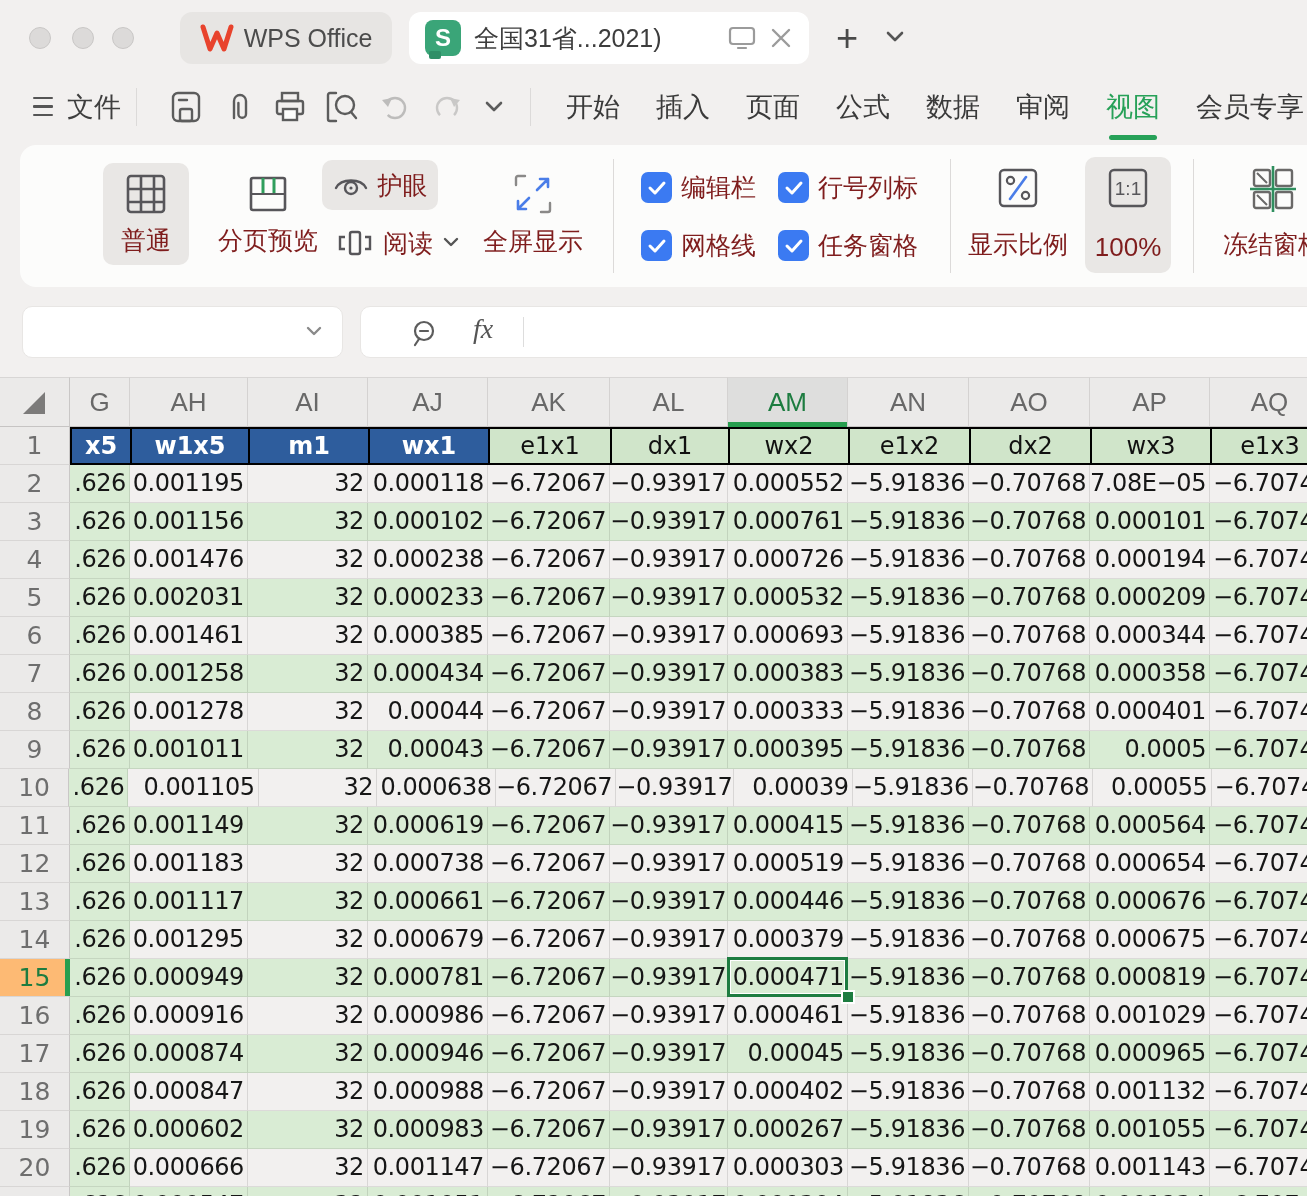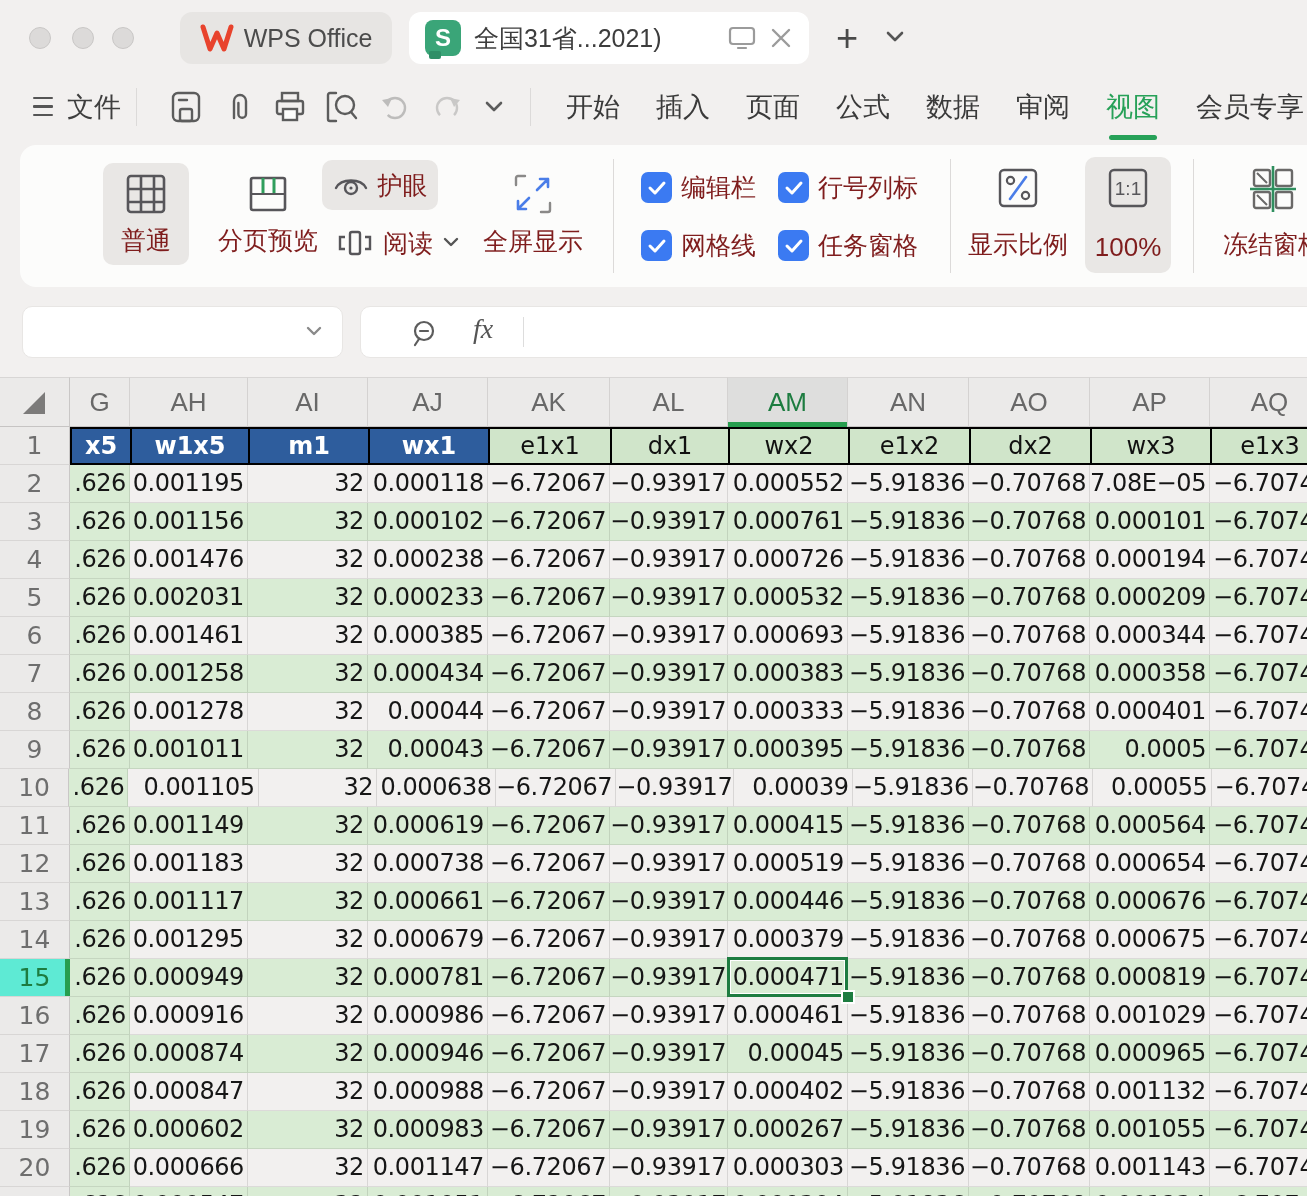--- a/index.html
+++ b/index.html
@@ -52,21 +52,21 @@
 
 #grid { position:absolute; left:0; top:377px; width:1330px; }
 .ghead { display:flex; height:50px; }
 .corner { width:70px; height:50px; background:#ebeae9; border-right:1px solid #c9c7c6; border-bottom:1px solid #c6c4c3; position:relative; border-top:1px solid #d8d6d5;}
 .corner .tri { position:absolute; right:24px; bottom:12px; width:0; height:0; border-left:22px solid transparent; border-bottom:22px solid #7c7b7a; }
 .colhdr { height:50px; background:#ebeae9; border-right:1px solid #d4d2d1; border-bottom:1px solid #c6c4c3; border-top:1px solid #d8d6d5; color:#686868; font-size:26px; display:flex; align-items:center; justify-content:center; position:relative; }
 .colhdr.selected { background:#dededd; color:#1d7c40; }
 .colhdr.selected:after { content:''; position:absolute; left:0; right:0; bottom:-1px; height:5px; background:#279e4f; }
 .grow { display:flex; height:38px; }
 .rowhdr { width:70px; background:#ebeae9; border-right:1px solid #c9c7c6; border-bottom:1px solid #d8d6d5; color:#6e6e6e; font-size:25px; font-family:"DejaVu Sans",sans-serif; display:flex; align-items:center; justify-content:center; position:relative; }
-.rowhdr.selected { background:#5eead4; color:#1d7c40; }
+.rowhdr.selected { background:#fdba74; color:#1d7c40; }
 .rowhdr.selected:after { content:''; position:absolute; right:-1px; top:0; bottom:0; width:5px; background:#279e4f; }
 .cell { font-family:"DejaVu Sans",sans-serif; font-size:24px; letter-spacing:-0.4px; color:#161616; text-align:right; padding-right:3px; line-height:37px; border-right:1px solid rgba(0,0,0,0.10); border-bottom:1px solid rgba(0,0,0,0.09); white-space:nowrap; position:relative; }
 .cell.greenband { background:#d9ecd4; }
 .cell.lastcol { text-align:left; padding-left:3px; }
 .h1cell { font-family:"DejaVu Sans",sans-serif; font-size:24px; height:38px; line-height:34px; text-align:center; border-top:2px solid #000; border-bottom:2px solid #000; border-left:2px solid #000; white-space:nowrap; overflow:hidden; }
 .h1cell.blue { background:#2e5d9d; color:#fff; font-weight:bold; }
 .h1cell.green { background:#d0e5ca; color:#111; }
 .sel-overlay { position:absolute; left:-1px; top:-2px; right:-1px; bottom:-1px; border:3px solid #1d7c40; box-shadow: inset 0 0 0 1px #fff; pointer-events:none; z-index:5; }
 .sel-handle { position:absolute; right:-8px; bottom:-8px; width:14px; height:14px; background:#1d7c40; border:2px solid #fff; z-index:6; }
 svg { display:block; }

